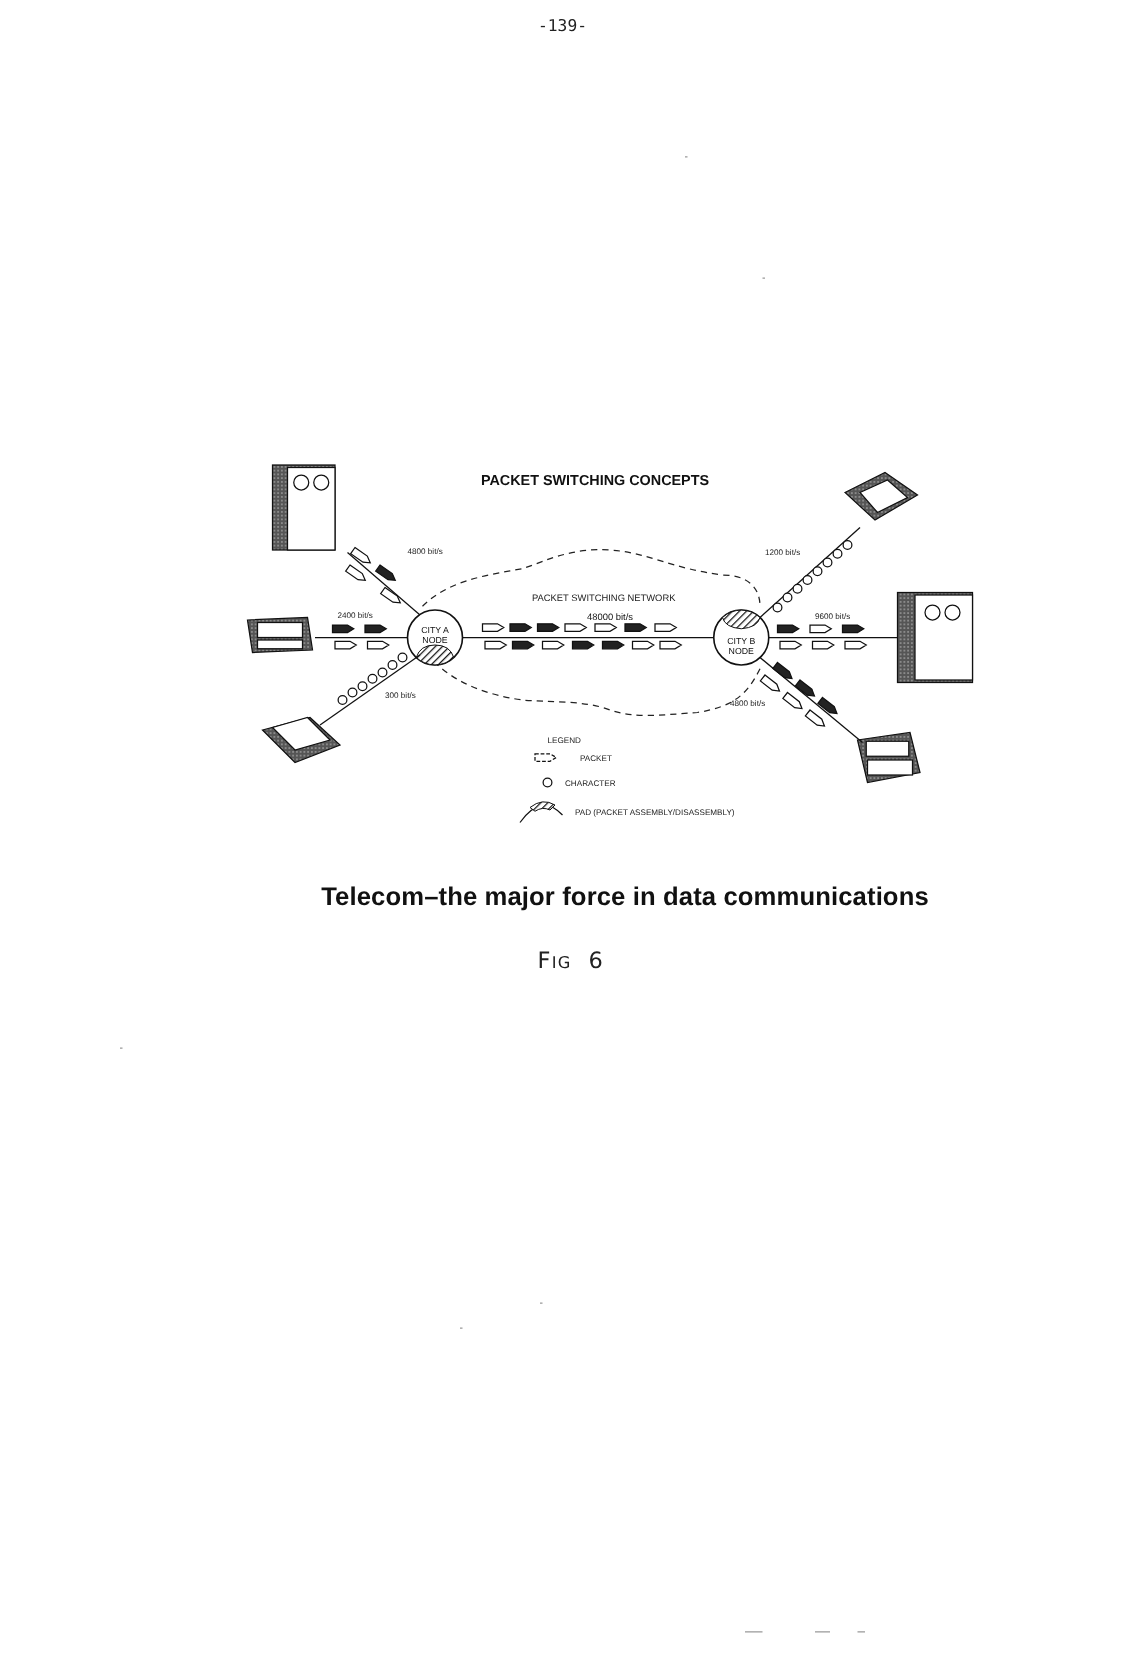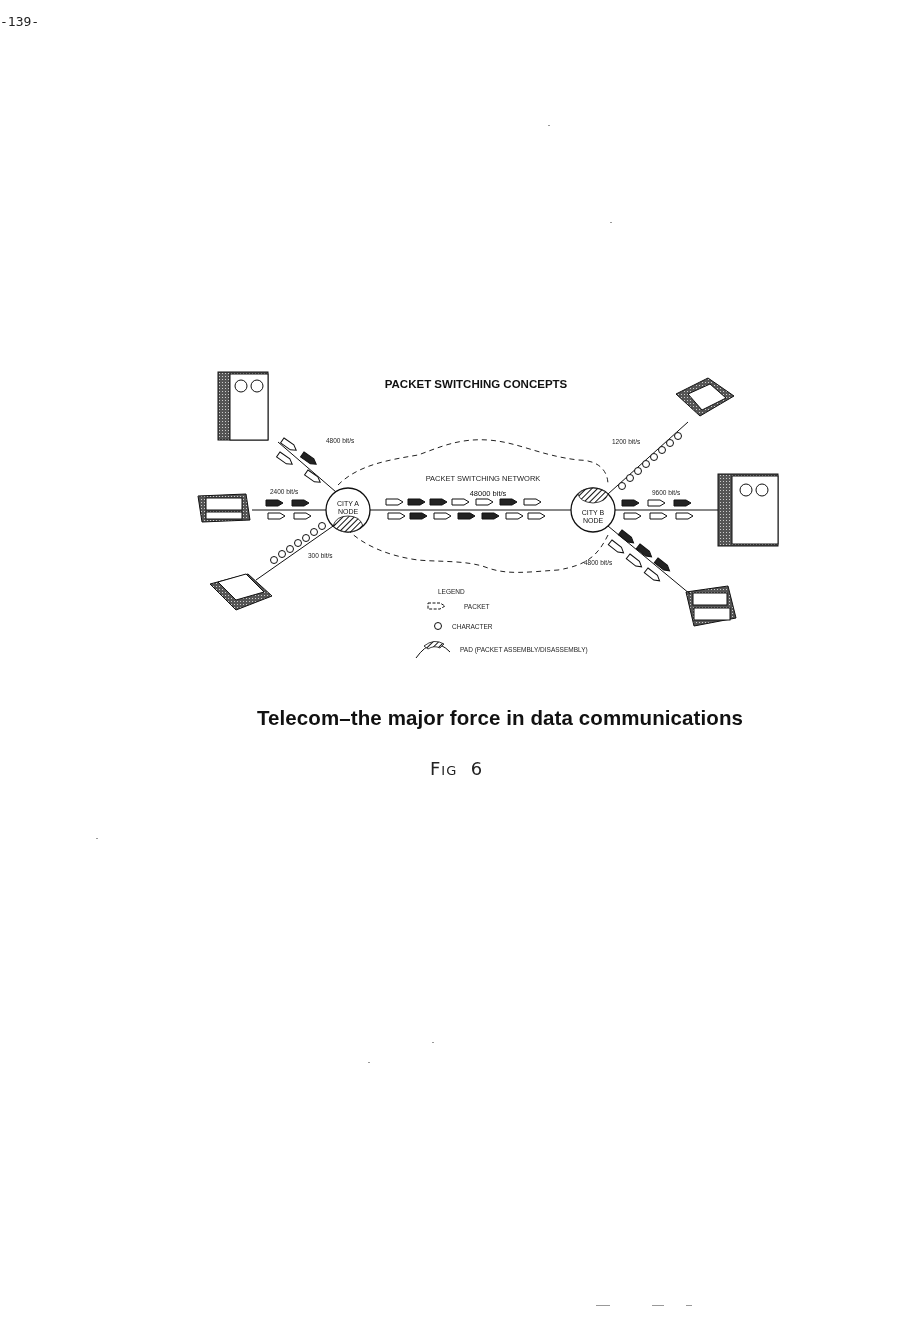--- a/index.html
+++ b/index.html
@@ -1,21 +1,21 @@
 <!DOCTYPE html>
 <html><head>
 <meta charset="utf-8">
 <style>
   html, body { margin: 0; padding: 0; }
   body {
     width: 900px; height: 1342px; background: #ffffff; position: relative; overflow: hidden;
     font-family: "Liberation Sans", sans-serif; color: #1a1a1a;
   }
   .page-number {
-    position: absolute; top: 14px; left: 0; width: 900px; text-align: left;
+    position: absolute; top: 14px; left: 0; width: 900px; text-align: center;
     font-family: "DejaVu Sans Mono", monospace; font-size: 13px; color: #222;
   }
   .figure { position: absolute; left: 188px; top: 360px; width: 610px; height: 320px; }
   .figure svg { width: 610px; height: 320px; display: block; }
   .caption {
     position: absolute; top: 706px; left: 0; width: 1000px; text-align: center;
     font-family: "Liberation Sans", sans-serif; font-weight: bold; font-size: 20.5px; color: #111;
     letter-spacing: 0.1px;
   }
   .fig-label {

